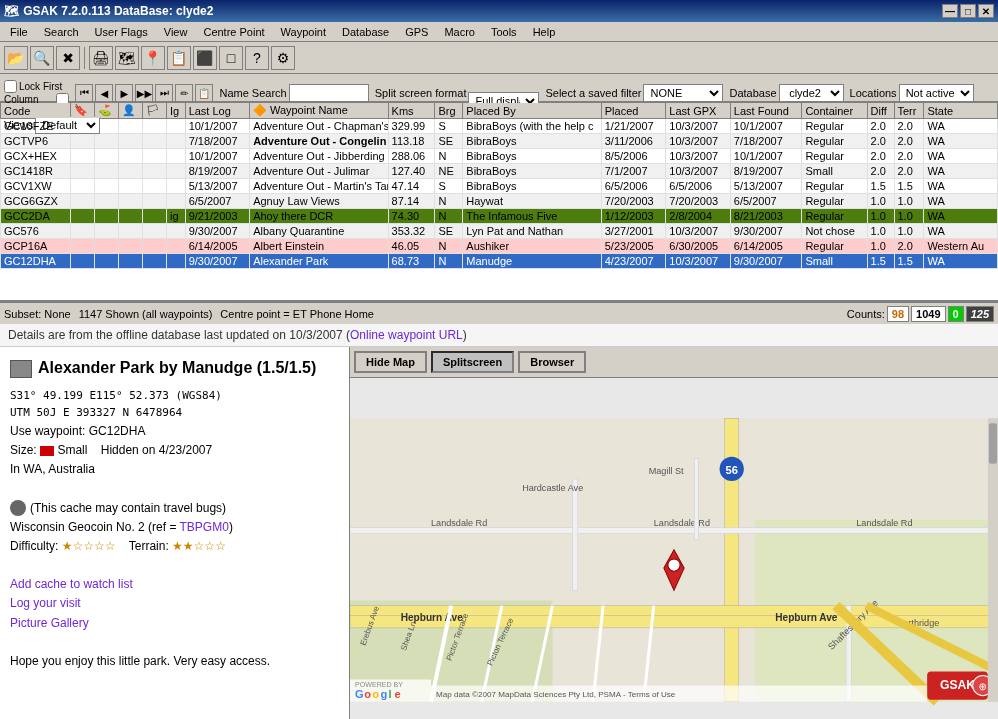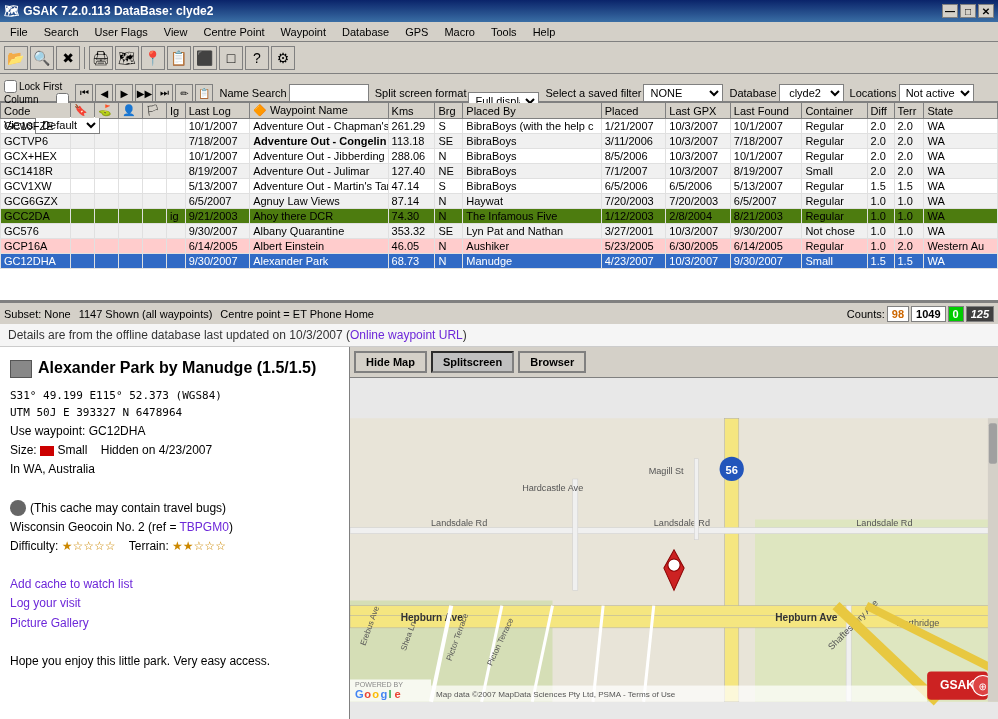--- a/index.html
+++ b/index.html
@@ -376,21 +376,21 @@
       <tbody id="table-body">
       <tr>
             <td>GC10FZE</td>
             <td></td>
             <td></td>
             <td></td>
             <td></td>
             <td></td>
             <td>10/1/2007</td>
             <td>Adventure Out - Chapman's Pool</td>
-            <td>261.29</td>
+            <td>329.99</td>
             <td>S</td>
             <td>BibraBoys (with the help c</td>
             <td>1/21/2007</td>
             <td>10/3/2007</td>
             <td>10/1/2007</td>
             <td>Regular</td>
             <td>2.0</td>
             <td>2.0</td>
             <td>WA</td>
           </tr>

